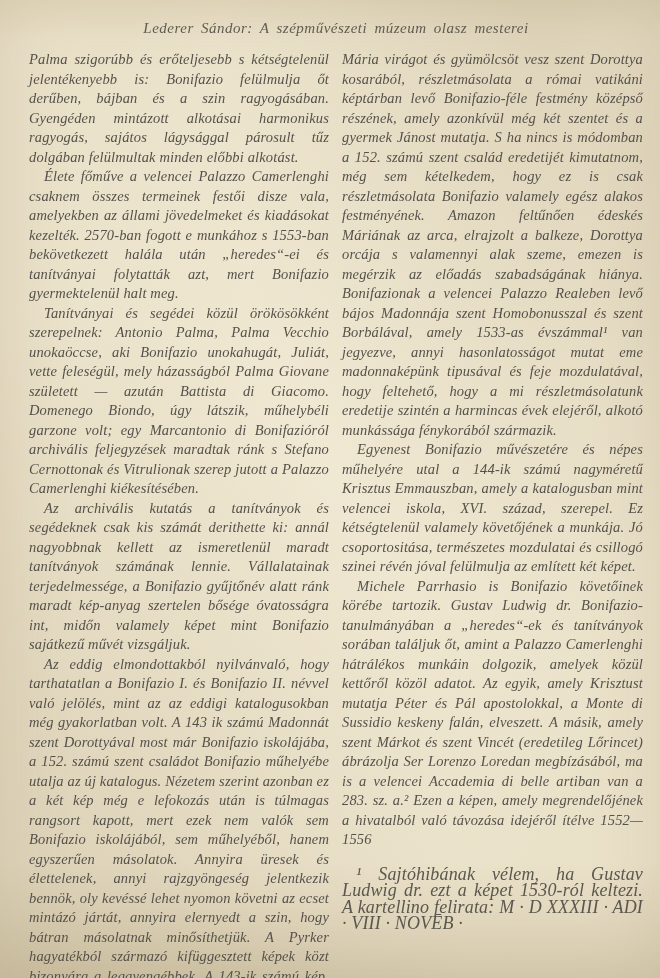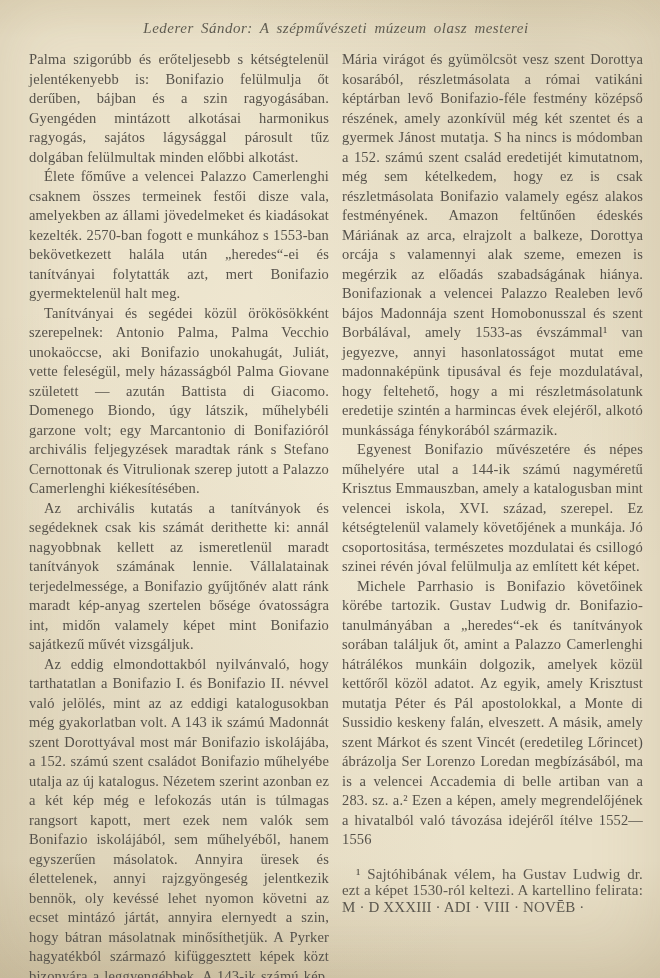--- a/index.html
+++ b/index.html
@@ -46,27 +46,28 @@
     font-size: 14.5px;
     line-height: 19.5px;
     text-align: justify;
     letter-spacing: 0.15px;
   }
   .col.left  { width: 300px; }
   .col.right { width: 301px; }
   .col p {
     margin: 0;
     text-indent: 15px;
+    font-style: italic;
   }
   .col p.noindent { text-indent: 0; }
   .footnotes {
     margin-top: 16px;
   }
   .footnotes p.fn {
-    font-size: 15px;
+    font-size: 18px;
     line-height: 16.6px;
     color: #5b574e;
     text-indent: 14px;
     margin: 0;
   }
 </style>
 </head>
 <body>
 
 <div class="page">

